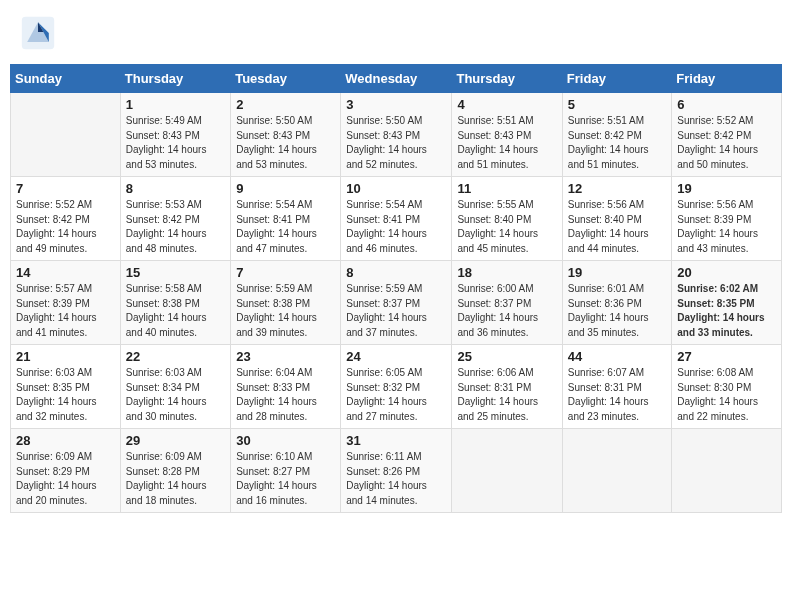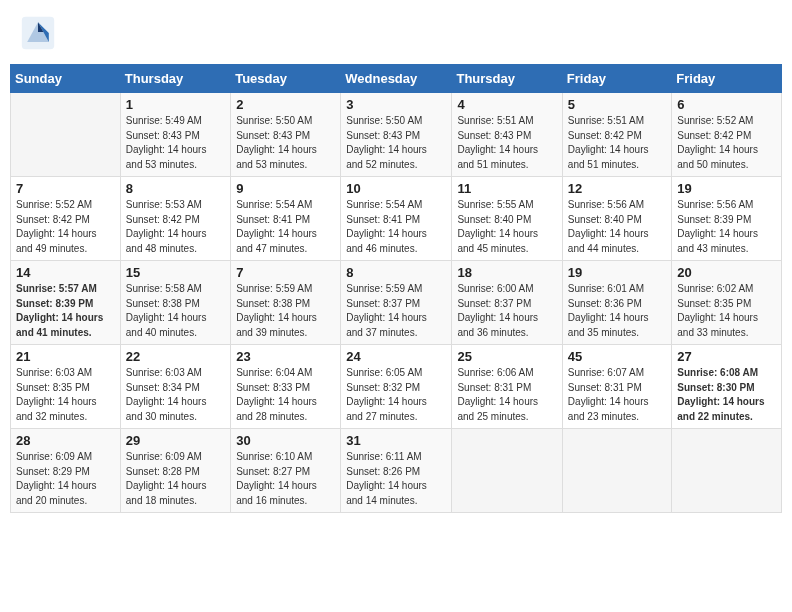--- a/index.html
+++ b/index.html
@@ -217,21 +217,21 @@
           <div class="day-number">19</div>
           <div class="day-info" style="white-space: pre-line;">Sunrise: 5:56 AM
 Sunset: 8:39 PM
 Daylight: 14 hours
 and 43 minutes.</div>
         </td>
       </tr>
       <tr>
         <td>
           <div class="day-number">14</div>
-          <div class="day-info" style="white-space: pre-line; font-weight: bold;">Sunrise: 5:57 AM
+          <div class="day-info" style="white-space: pre-line;">Sunrise: 5:57 AM
 Sunset: 8:39 PM
 Daylight: 14 hours
 and 41 minutes.</div>
         </td>
         <td>
           <div class="day-number">15</div>
           <div class="day-info" style="white-space: pre-line;">Sunrise: 5:58 AM
 Sunset: 8:38 PM
 Daylight: 14 hours
 and 40 minutes.</div>
@@ -259,21 +259,21 @@
         </td>
         <td>
           <div class="day-number">19</div>
           <div class="day-info" style="white-space: pre-line;">Sunrise: 6:01 AM
 Sunset: 8:36 PM
 Daylight: 14 hours
 and 35 minutes.</div>
         </td>
         <td>
           <div class="day-number">20</div>
-          <div class="day-info" style="white-space: pre-line;">Sunrise: 6:02 AM
+          <div class="day-info" style="white-space: pre-line; font-weight: bold;">Sunrise: 6:02 AM
 Sunset: 8:35 PM
 Daylight: 14 hours
 and 33 minutes.</div>
         </td>
       </tr>
       <tr>
         <td>
           <div class="day-number">21</div>
           <div class="day-info" style="white-space: pre-line;">Sunrise: 6:03 AM
 Sunset: 8:35 PM
@@ -302,29 +302,29 @@
 and 27 minutes.</div>
         </td>
         <td>
           <div class="day-number">25</div>
           <div class="day-info" style="white-space: pre-line;">Sunrise: 6:06 AM
 Sunset: 8:31 PM
 Daylight: 14 hours
 and 25 minutes.</div>
         </td>
         <td>
-          <div class="day-number">45</div>
+          <div class="day-number">44</div>
           <div class="day-info" style="white-space: pre-line;">Sunrise: 6:07 AM
 Sunset: 8:31 PM
 Daylight: 14 hours
 and 23 minutes.</div>
         </td>
         <td>
           <div class="day-number">27</div>
-          <div class="day-info" style="white-space: pre-line; font-weight: bold;">Sunrise: 6:08 AM
+          <div class="day-info" style="white-space: pre-line;">Sunrise: 6:08 AM
 Sunset: 8:30 PM
 Daylight: 14 hours
 and 22 minutes.</div>
         </td>
       </tr>
       <tr>
         <td>
           <div class="day-number">28</div>
           <div class="day-info" style="white-space: pre-line;">Sunrise: 6:09 AM
 Sunset: 8:29 PM

